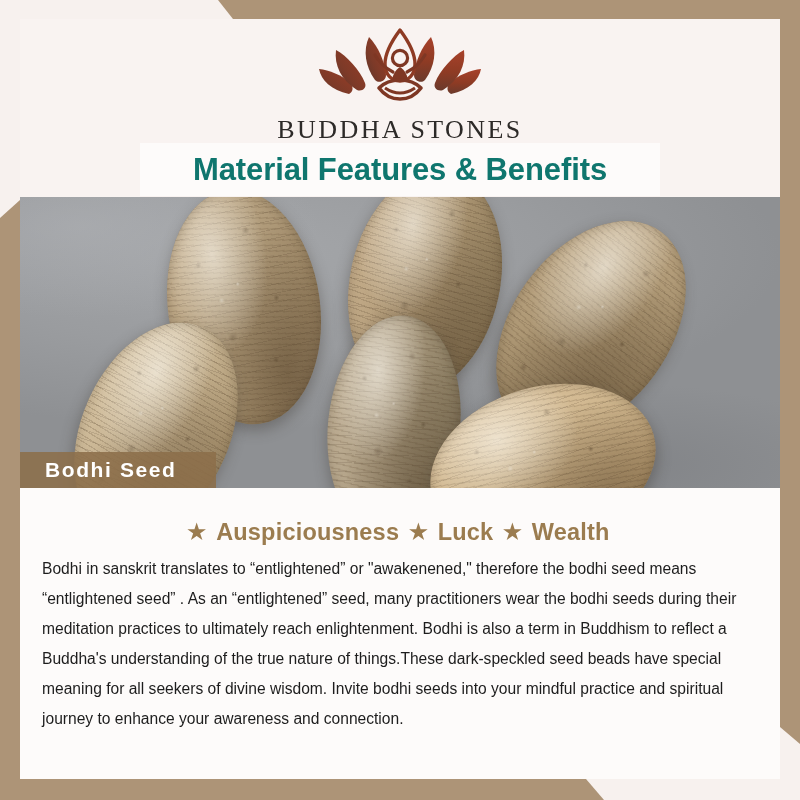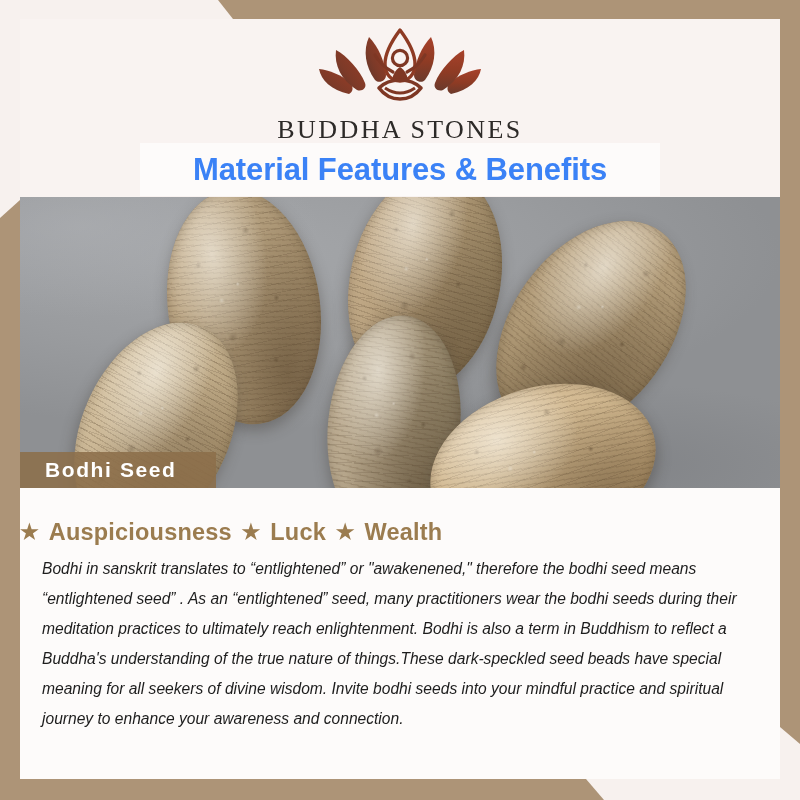--- a/index.html
+++ b/index.html
@@ -98,21 +98,21 @@
     width: 520px;
     height: 53px;
     background: #fdfbfa;
     display: flex;
     align-items: center;
     justify-content: center;
   }
   .title-band-text {
     font-size: 31px;
     font-weight: bold;
-    color: #3b82f6;
+    color: #0f766e;
     letter-spacing: -0.1px;
     white-space: nowrap;
     font-family: "Liberation Sans", sans-serif;
   }
 
   
   .photo {
     position: absolute;
     left: 0;
     top: 178px;
@@ -226,39 +226,39 @@
   .copy {
     position: absolute;
     left: 0;
     top: 469px;
     width: 760px;
     height: 291px;
     background: #fdfbfa;
   }
   .keywords {
     margin: 31px 0 8px 0;
+    text-align: center;
     font-size: 23.5px;
     font-weight: bold;
     color: #9b7c4f;
     letter-spacing: 0.2px;
     white-space: nowrap;
     font-family: "Liberation Sans", sans-serif;
   }
   .keywords .star { font-size: 21px; vertical-align: 1px; }
   .keywords .kw { margin: 0 3px; }
 
   .paragraph {
     margin: 4px 22px 0 22px;
     font-size: 15.6px;
     line-height: 30px;
     color: #1d1d1d;
     text-align: left;
     font-family: "Liberation Sans", sans-serif;
     font-weight: 500;
-    font-style: italic;
   }
 </style>
 </head>
 <body>
 
 <div class="page">
 
   <div class="frame-top"></div>
   <div class="frame-right"></div>
   <div class="frame-left"></div>

